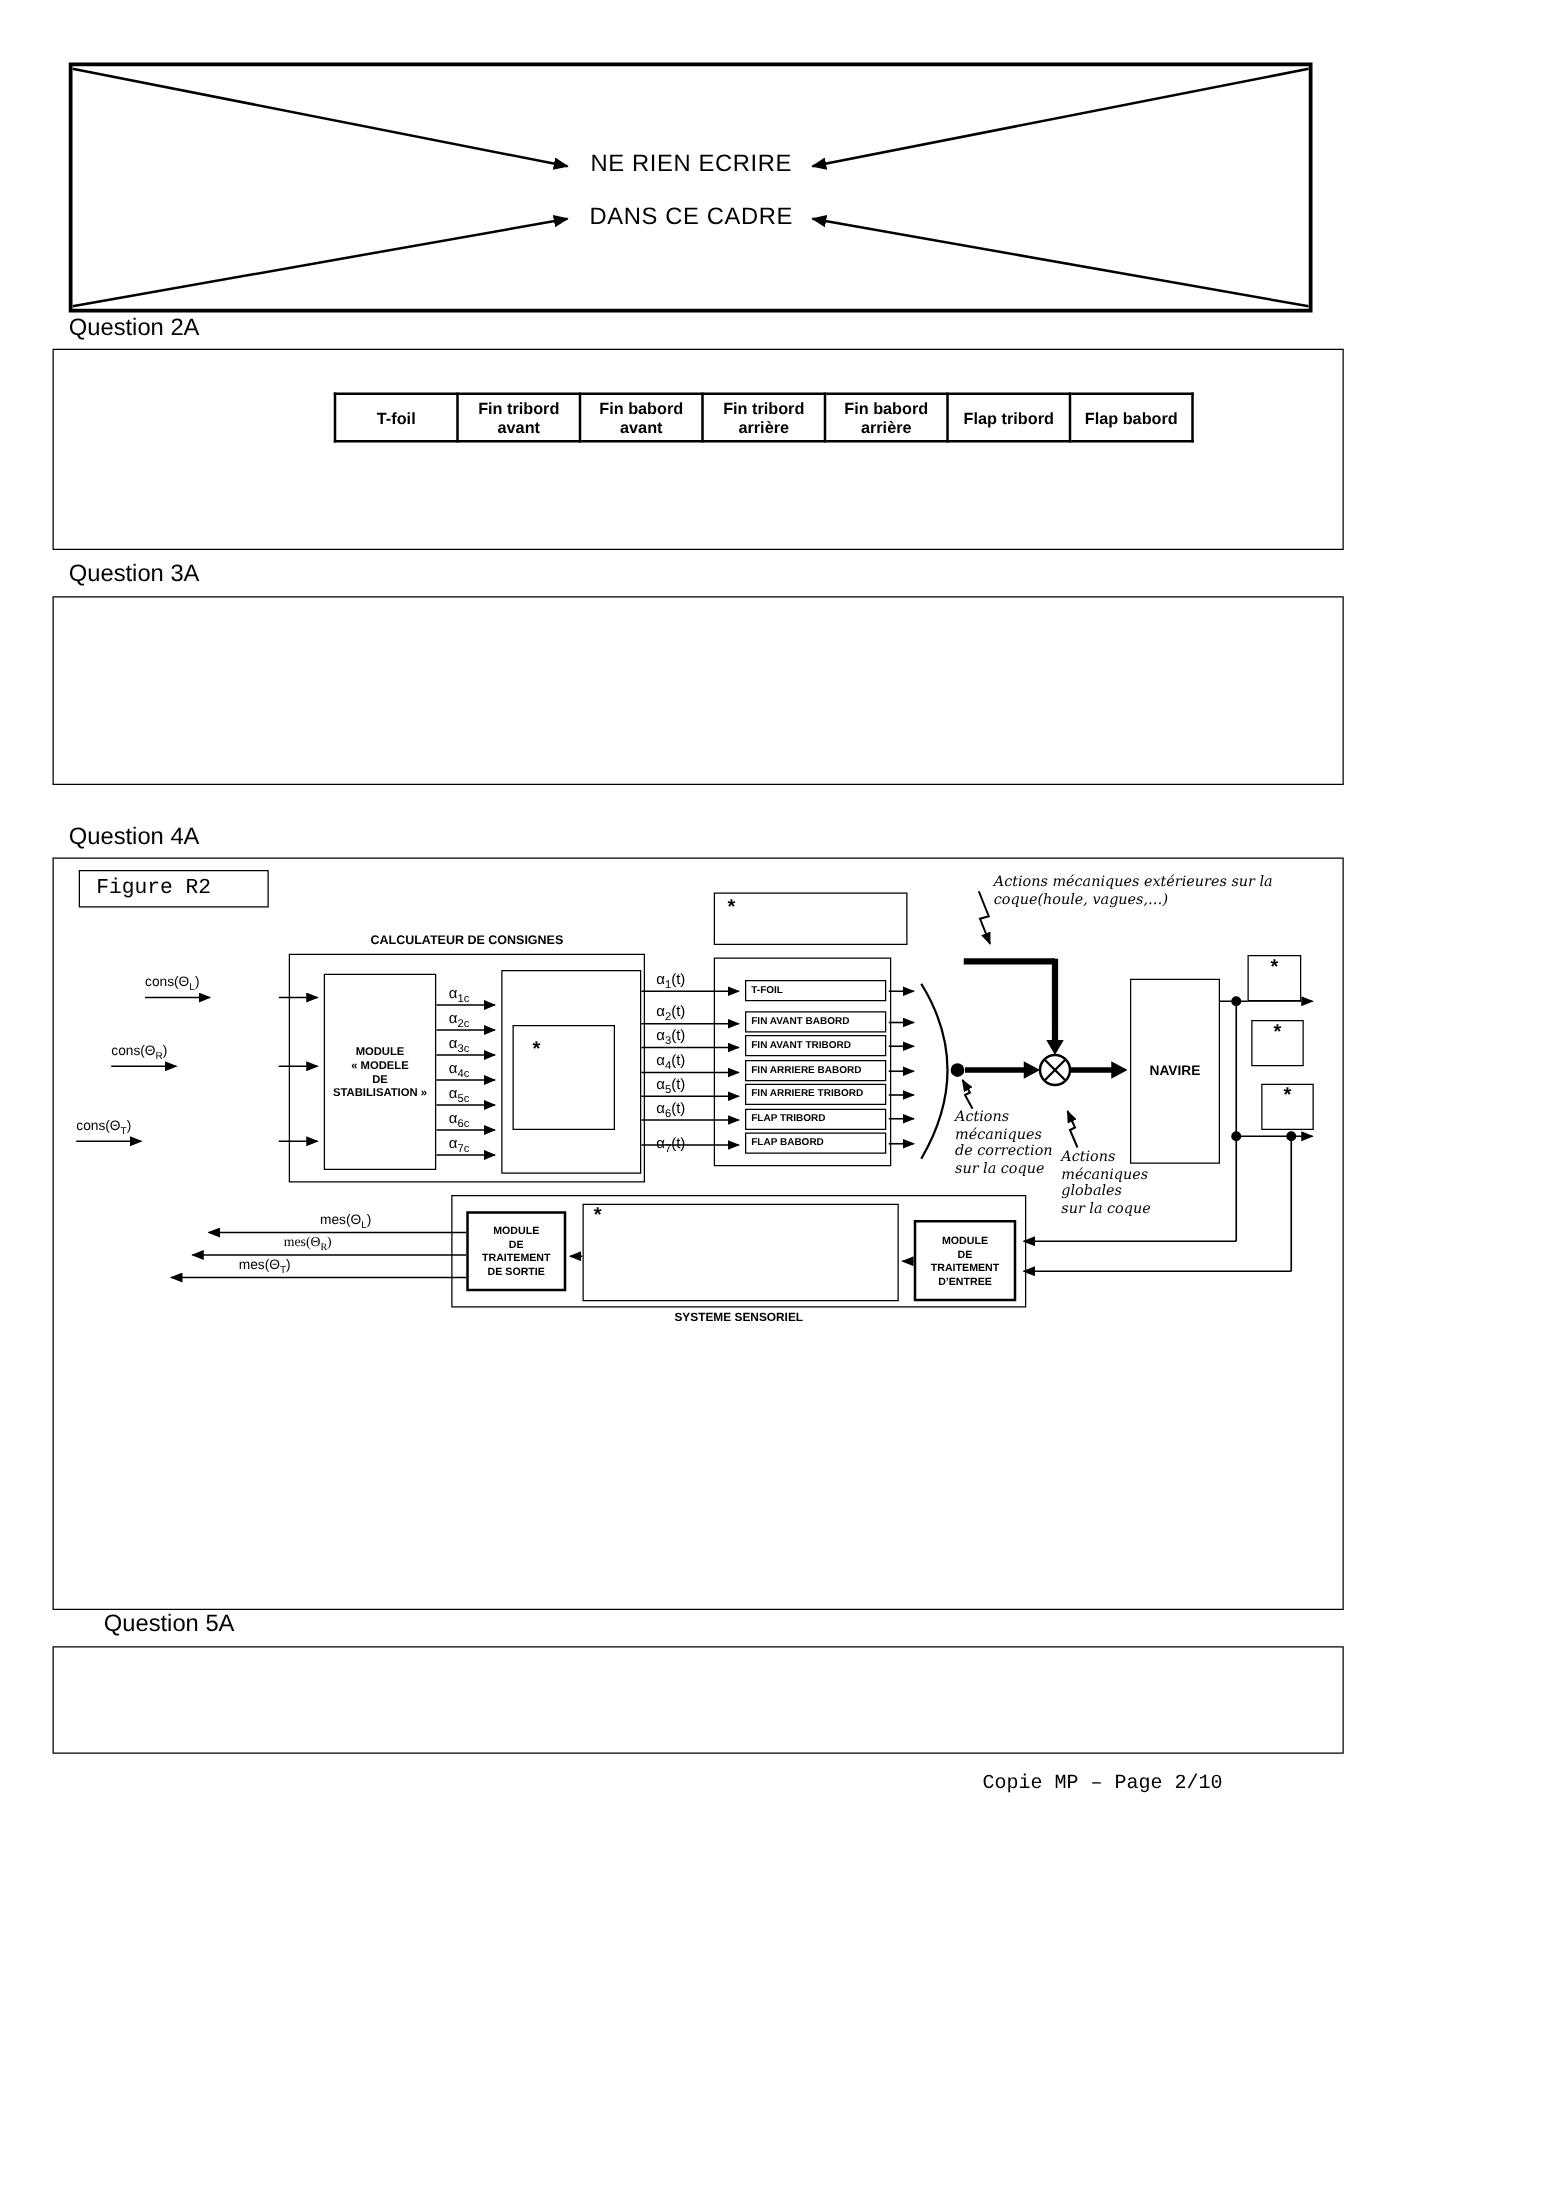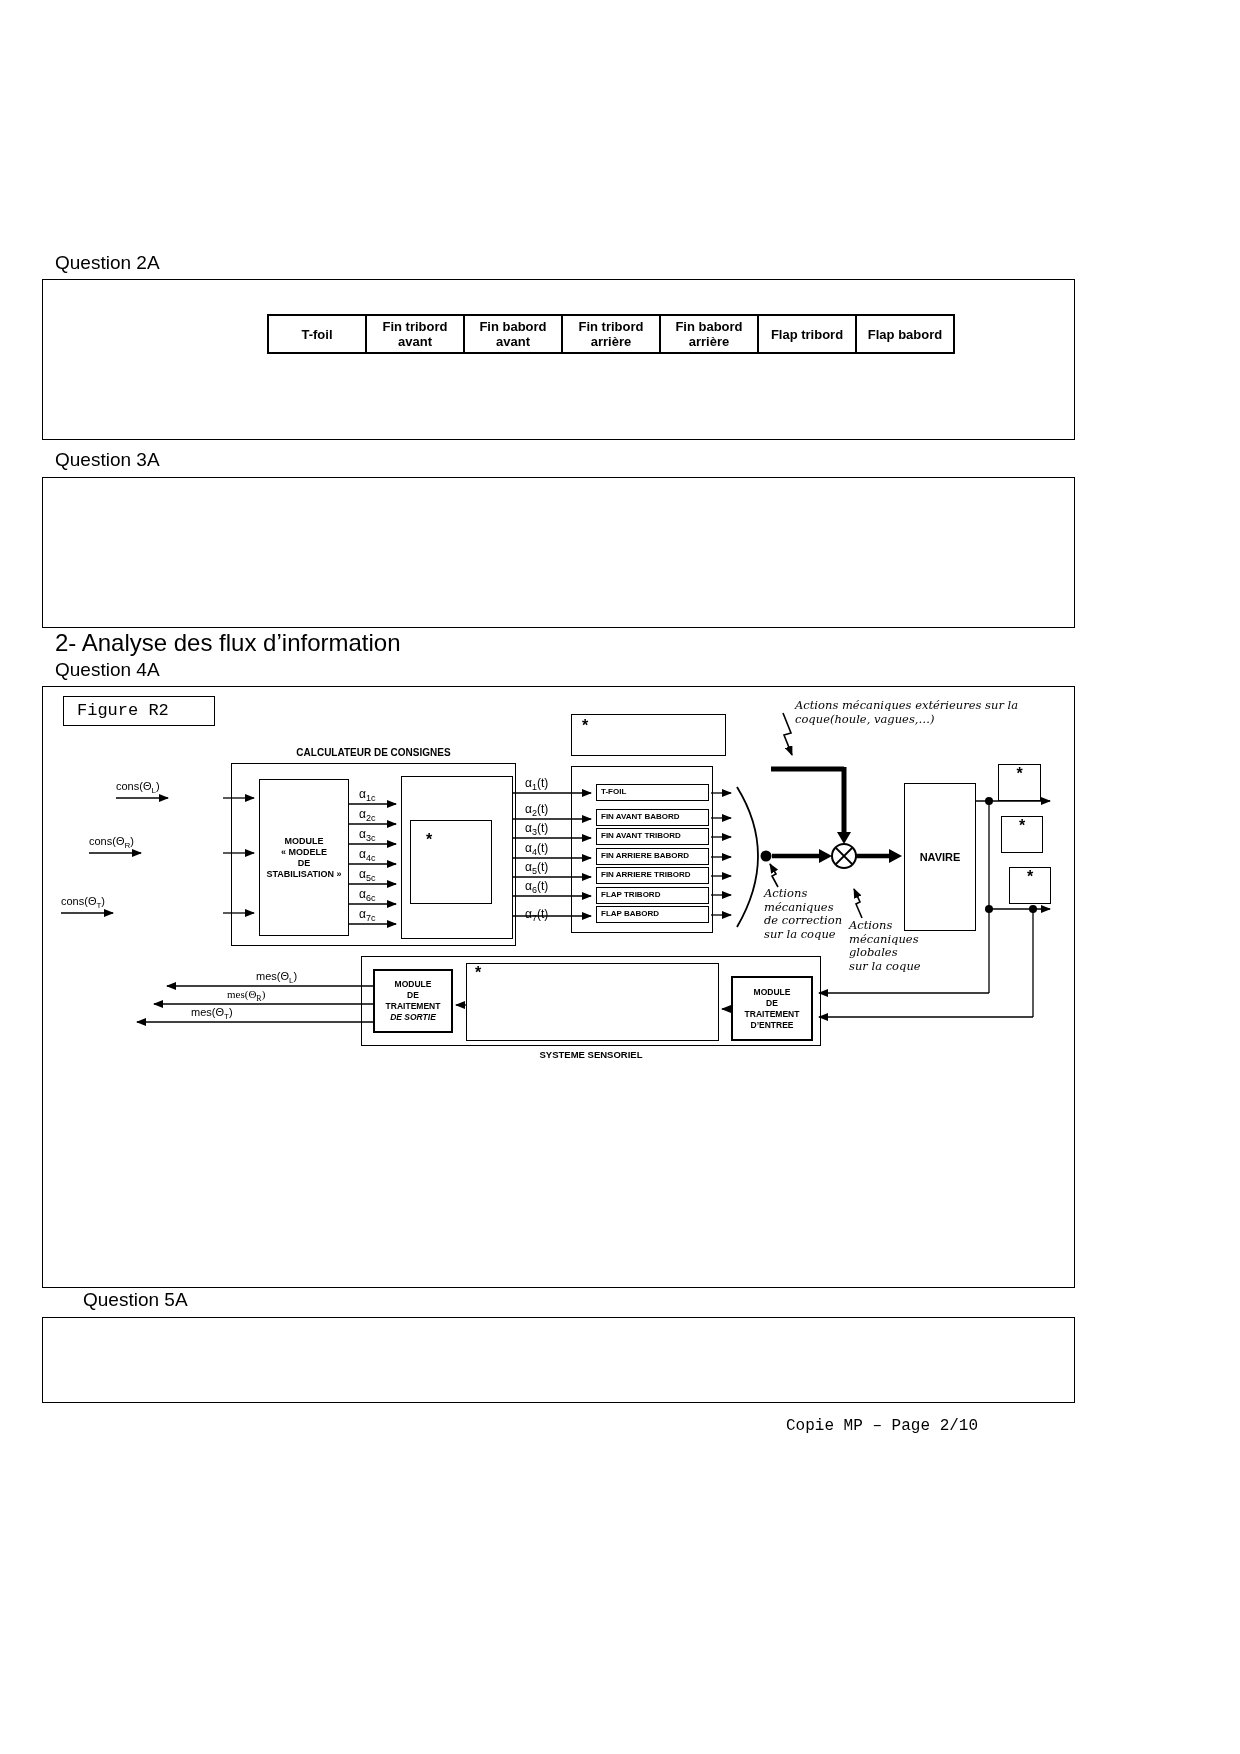--- a/index.html
+++ b/index.html
@@ -40,20 +40,37 @@
           font-size:11.5px; line-height:13.5px; }
   .star { position:absolute; font-size:16px; font-weight:bold; line-height:14px; }
   .mono { font-family:"Liberation Mono", monospace; }
   .flexcenter { display:flex; flex-direction:column; justify-content:center; align-items:center; }
 </style>
 </head>
 <body>
 
 <div class="page">
 
+  <div class="frame" style="left:55px;top:50px;width:995px;height:200px;">
+    <svg width="989" height="194" viewBox="0 0 989 194" style="position:absolute;left:0;top:0;">
+      <defs>
+        <marker id="farr" markerWidth="12" markerHeight="10" refX="11" refY="5" orient="auto" markerUnits="userSpaceOnUse">
+          <path d="M0,0 L12,5 L0,10 Z" fill="#000"></path>
+        </marker>
+      </defs>
+      <g stroke="#000" stroke-width="2" fill="none">
+        <line x1="0" y1="2" x2="396" y2="80" marker-end="url(#farr)"></line>
+        <line x1="0" y1="192" x2="396" y2="122" marker-end="url(#farr)"></line>
+        <line x1="989" y1="2" x2="592" y2="80" marker-end="url(#farr)"></line>
+        <line x1="989" y1="192" x2="592" y2="122" marker-end="url(#farr)"></line>
+      </g>
+    </svg>
+    <div class="abs frame-text" style="left:405px;top:68px;width:180px;">NE RIEN ECRIRE</div>
+    <div class="abs frame-text" style="left:405px;top:110px;width:180px;">DANS CE CADRE</div>
+  </div>
 
   <div class="abs heading" style="left:55px;top:252px;">Question 2A</div>
   <div class="qbox" style="left:42px;top:279px;width:1033px;height:161px;">
     <table class="anstable" style="left:123px;top:34px;">
       <colgroup>
         <col style="width:102px">
           <col style="width:98px">
           <col style="width:98px">
           <col style="width:98px">
         <col style="width:98px">
@@ -72,21 +89,20 @@
           <th>Flap tribord</th>
           <th>Flap babord</th>
         </tr>
       </tbody>
     </table>
   </div>
 
   <div class="abs heading" style="left:55px;top:449px;">Question 3A</div>
   <div class="qbox" style="left:42px;top:477px;width:1033px;height:151px;"></div>
 
-  <div class="abs section-heading" style="left:55px;top:629px;">2-  Analyse des flux d’information</div>
 
   <div class="abs heading" style="left:55px;top:659px;">Question 4A</div>
 
   <div class="qbox" style="left:42px;top:686px;width:1033px;height:602px;">
 
     <svg width="1031" height="600" viewBox="0 0 1031 600" style="position:absolute;left:0;top:0;">
       <defs>
         <marker id="arr" markerWidth="10" markerHeight="8" refX="9" refY="4" orient="auto" markerUnits="userSpaceOnUse">
           <path d="M0,0 L10,4 L0,8 Z" fill="#000"></path>
         </marker>
@@ -263,21 +279,21 @@
       <div>globales</div>
       <div>sur la coque</div>
     </div>
 
     <div class="dbox" style="left:318px;top:269px;width:460px;height:90px;background:transparent;"></div>
 
     <div class="dboxb flexcenter" style="left:330px;top:282px;width:80px;height:64px;">
       <span class="dlabel" style="font-size:8.5px;">MODULE</span>
       <span class="dlabel" style="font-size:8.5px;">DE</span>
       <span class="dlabel" style="font-size:8.5px;">TRAITEMENT</span>
-      <span class="dlabel" style="font-size:8.5px;font-style:italic;">DE SORTIE</span>
+      <span class="dlabel" style="font-size:8.5px;">DE SORTIE</span>
     </div>
 
     <div class="dbox" style="left:423px;top:276px;width:253px;height:78px;">
       <span class="star" style="left:8px;top:2px;">*</span>
     </div>
 
     <div class="dboxb flexcenter" style="left:688px;top:289px;width:82px;height:65px;">
       <span class="dlabel" style="font-size:8.5px;">MODULE</span>
       <span class="dlabel" style="font-size:8.5px;">DE</span>
       <span class="dlabel" style="font-size:8.5px;">TRAITEMENT</span>

